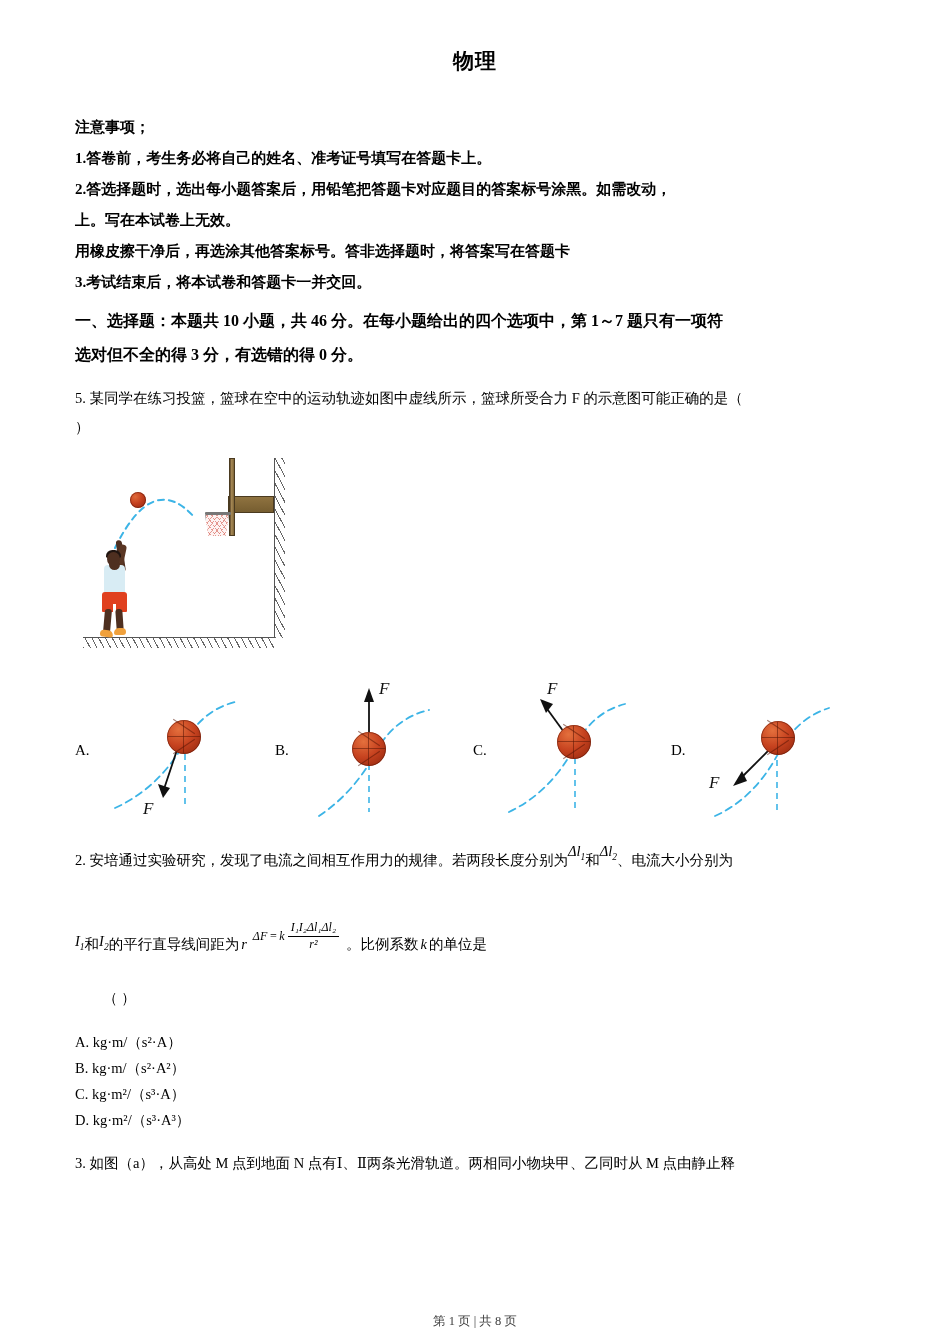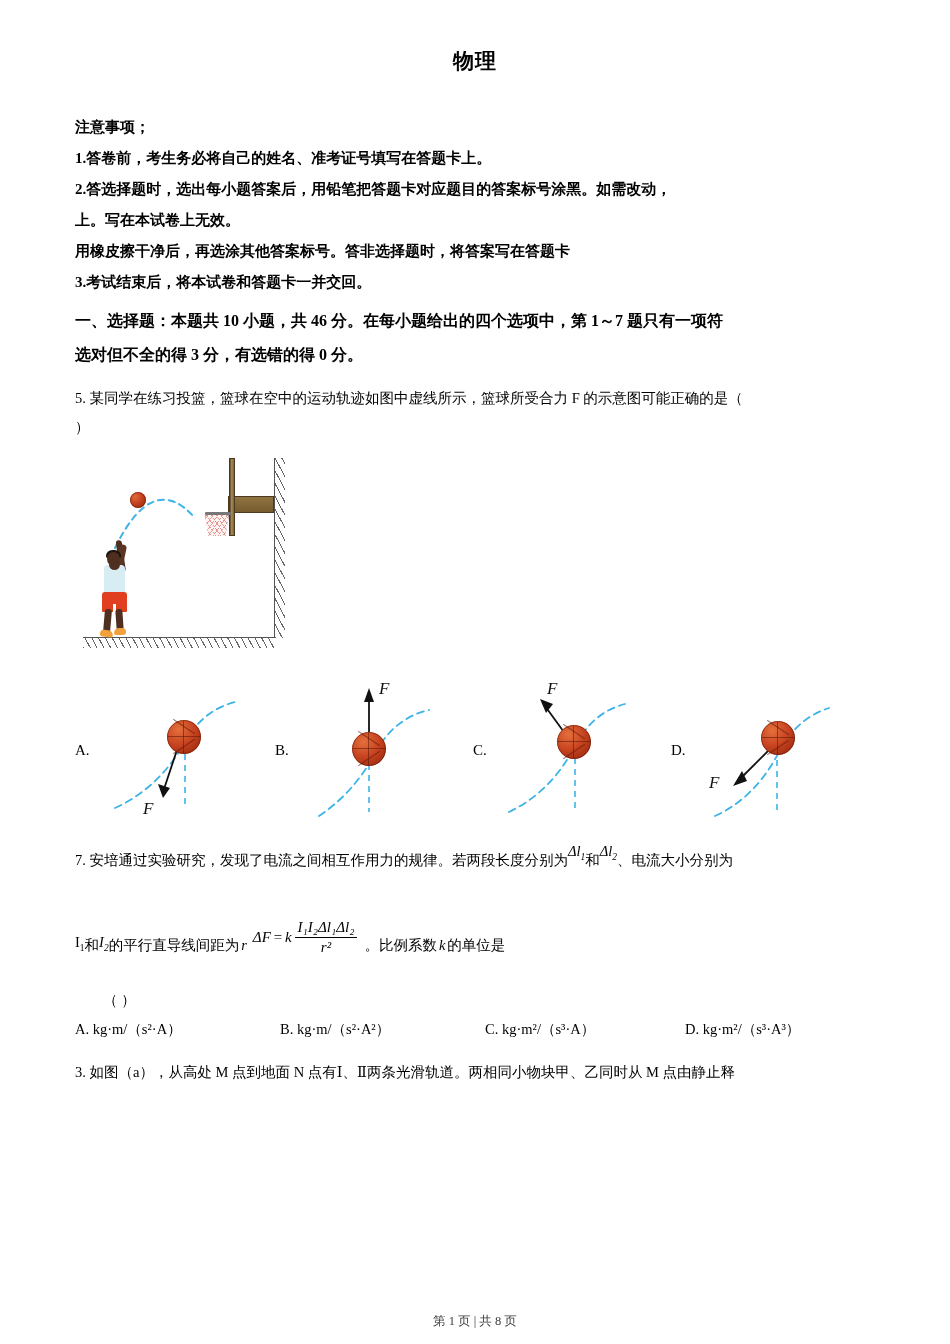--- a/index.html
+++ b/index.html
@@ -284,21 +284,21 @@
     margin: 0 3px;
     font-style: italic;
     line-height: 1.15;
   }
   .frac .num { border-bottom: 1px solid #000; padding: 0 3px 1px; }
   .frac .den { padding: 1px 3px 0; }
   .eqn {
     display: inline-flex;
     align-items: center;
     font-style: italic;
-    font-size: 15px;
+    font-size: 12px;
     position: relative;
     top: -8px;
     margin: 0 4px;
   }
   sub, sup { font-size: 9.5px; }
 
   .footer {
     position: absolute;
     left: 0; right: 0;
     bottom: 14px;
@@ -438,25 +438,25 @@
             <div class="seam" style="left:4px; top:6px; width:26px; height:1px; transform:rotate(34deg);"></div>
             <div class="seam" style="left:4px; top:26px; width:26px; height:1px; transform:rotate(-34deg);"></div>
           </div>
         </div>
       </div>
     </div>
   </div>
 
   <div>
     <div class="q-text" style="margin-top:16px; white-space:nowrap;">
-      <span>7. 安培通过实验研究，发现了电流之间相互作用力的规律。若两段长度分别为</span><span style="display:inline-block; position:relative; top:-9px; font-style:italic;"><span>Δl</span><sub>1</sub></span><span>和</span><span style="display:inline-block; position:relative; top:-9px; font-style:italic;text-align:center;"><span>Δl</span><sub>2</sub></span><span>、电流大小分别为</span>
+      <span>2. 安培通过实验研究，发现了电流之间相互作用力的规律。若两段长度分别为</span><span style="display:inline-block; position:relative; top:-9px; font-style:italic;"><span>Δl</span><sub>1</sub></span><span>和</span><span style="display:inline-block; position:relative; top:-9px; font-style:italic;text-align:center;"><span>Δl</span><sub>2</sub></span><span>、电流大小分别为</span>
     </div>
 
     <div class="formula-line">
-      <span style=""><span>I</span><sub>1</sub></span>
+      <span style="font-style:italic;"><span>I</span><sub>1</sub></span>
       <span>和</span>
       <span style="font-style:italic;"><span>I</span><sub>2</sub></span>
       <span>的平行直导线间距为</span>
       <span style="font-style:italic; margin:0 2px;">r</span>
 
       <span class="eqn">
         <span>ΔF</span>
         <span style="margin:0 2px;">=</span>
         <span>k</span>
         <span class="frac">
@@ -465,21 +465,21 @@
         </span>
       </span>
 
       <span>。比例系数</span>
       <span style="font-style:italic; margin:0 2px;">k</span>
       <span>的单位是</span>
     </div>
 
     <div class="indent-paren" style="margin-top:22px;">（     ）</div>
 
-    <div class="opt-row" style="margin-top:1px;">
+    <div class="opt-row" style="margin-top:16px;flex-direction:column;">
       <span class="opt" style="width:205px;">A. kg·m/（s²·A）</span>
       <span class="opt" style="width:205px;">B. kg·m/（s²·A²）</span>
       <span class="opt" style="width:200px;">C. kg·m²/（s³·A）</span>
       <span class="opt">D. kg·m²/（s³·A³）</span>
     </div>
   </div>
 
   <div>
     <div class="q-text" style="margin-top:16px; white-space:nowrap;">3. 如图（a），从高处 M 点到地面 N 点有Ⅰ、Ⅱ两条光滑轨道。两相同小物块甲、乙同时从 M 点由静止释</div>
   </div>

